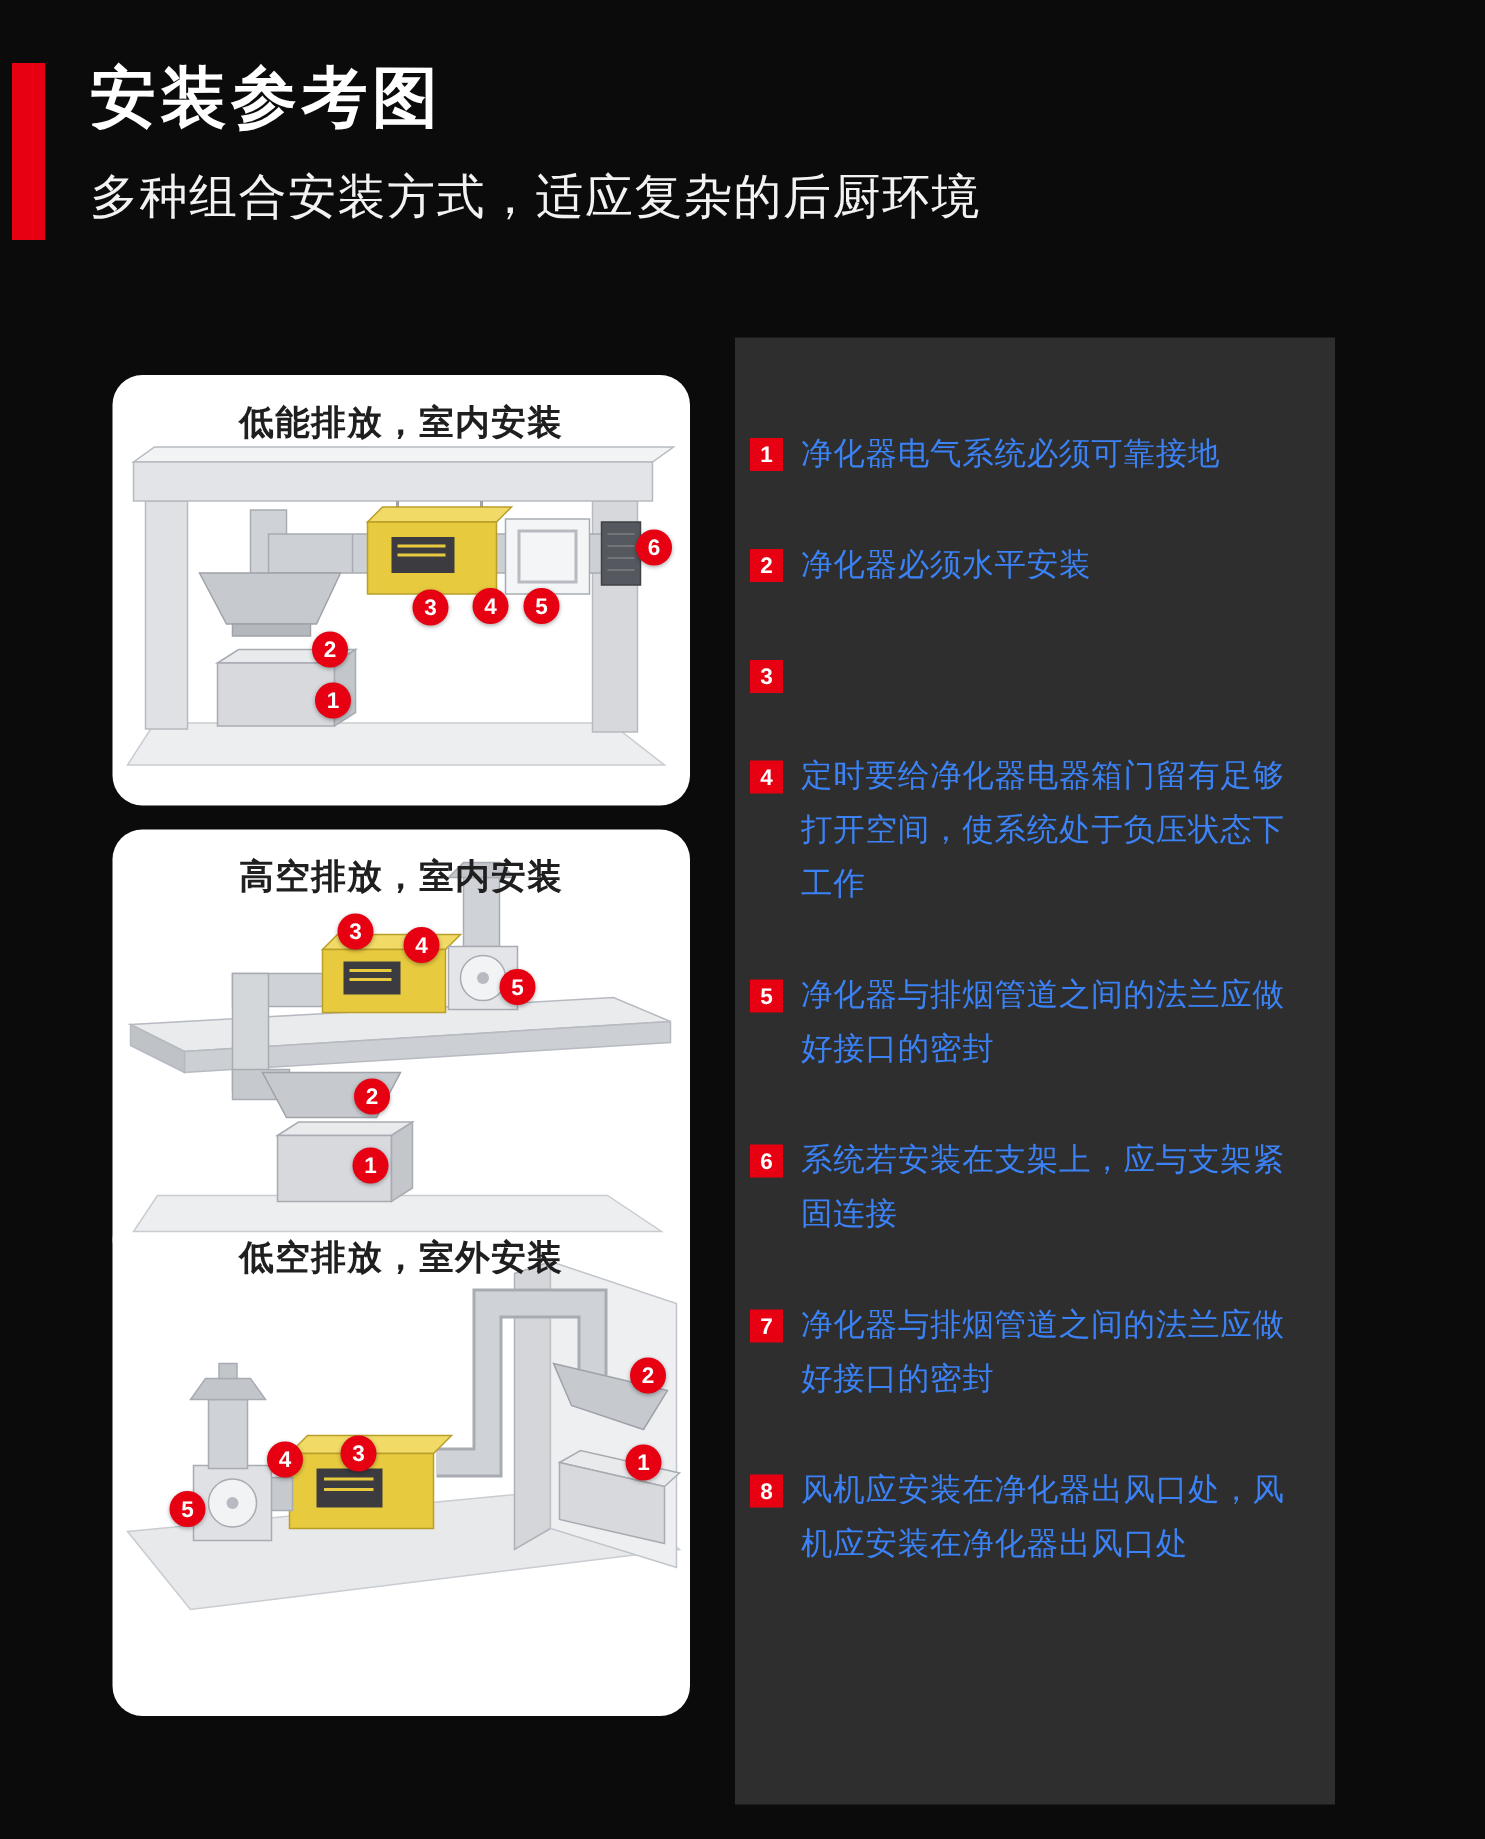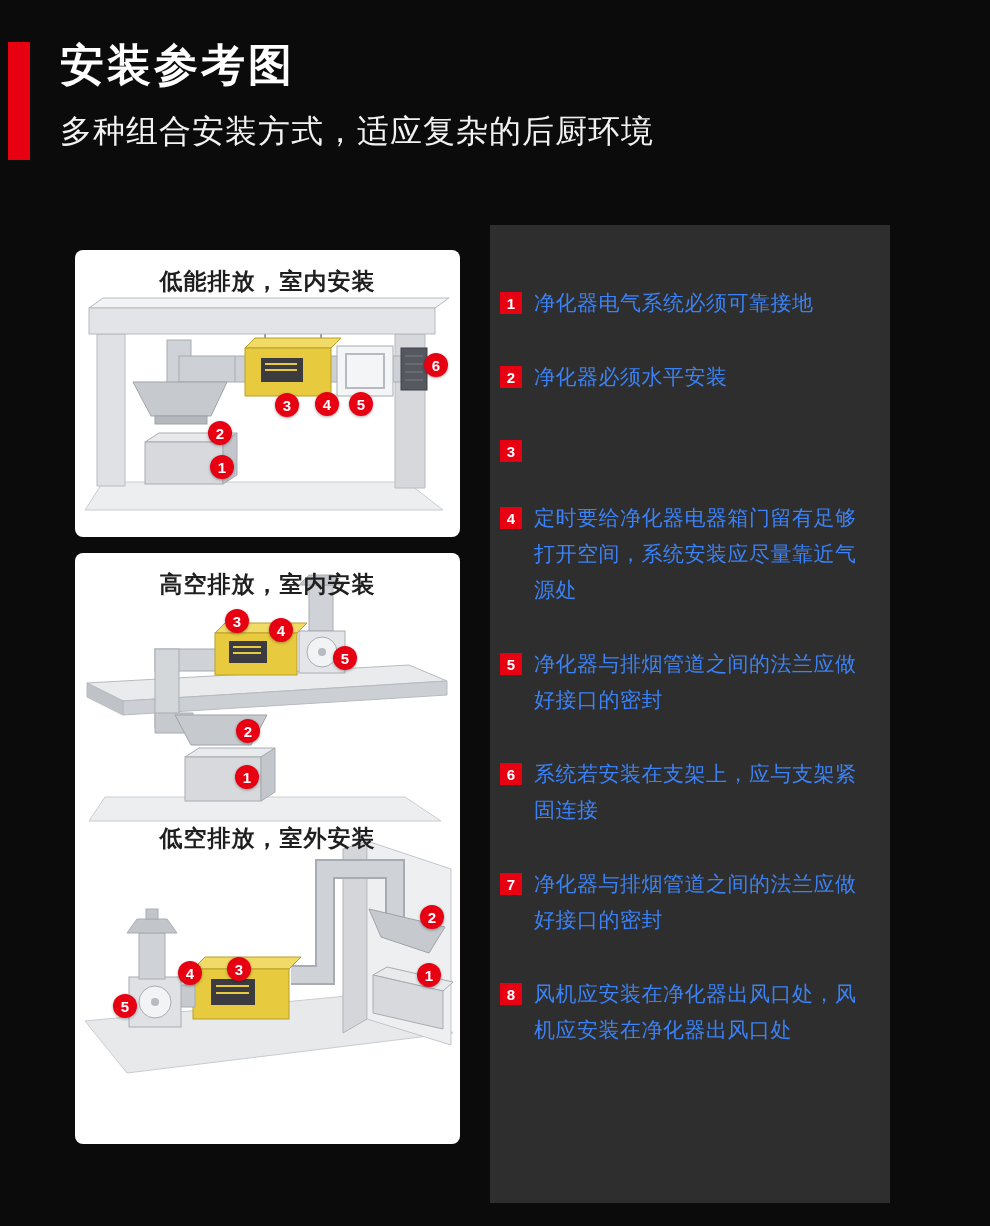--- a/index.html
+++ b/index.html
@@ -4,21 +4,21 @@
 <style>
   * { margin:0; padding:0; box-sizing:border-box; }
   html,body { background:#000; }
   body { font-family:"Liberation Sans","DejaVu Sans",sans-serif; }
   .page { position:relative; width:990px; height:1226px; background:var(--page_bg,#0b0b0b); overflow:hidden; margin:0 auto; }
 
   .accent-bar { position:absolute; left:8px; top:42px; width:22px; height:118px; background:var(--accent,#e60012); }
   .page-title { position:absolute; left:60px; top:36px; font-size:44px; font-weight:bold; color:#ffffff; letter-spacing:3px; }
   .page-subtitle { position:absolute; left:60px; top:110px; font-size:32px; color:#f2f2f2; letter-spacing:1px; }
 
-  .card { position:absolute; left:75px; width:385px; background:var(--card_bg,#ffffff); border-radius:8px; overflow:hidden; }
+  .card { position:absolute; left:75px; width:385px; background:var(--card_bg,#ffffff); border-radius:20px; overflow:hidden; }
   .card-1 { top:250px; height:287px; }
   .card-2 { top:553px; height:293px; }
   .card-3 { top:807px; height:337px; }
   .card-title { position:absolute; top:16px; left:0; width:100%; text-align:center; font-size:23px; font-weight:bold; color:#1f1f1f; letter-spacing:1px; z-index:2; }
   .scene { position:absolute; left:0; top:0; width:100%; height:100%; z-index:1; }
 
   .marker { position:absolute; width:24px; height:24px; border-radius:50%; background:var(--accent,#e60012); color:#fff; font-size:15px; font-weight:bold; display:flex; align-items:center; justify-content:center; transform:translate(-50%,-50%); box-shadow:0 1px 3px rgba(0,0,0,.35); z-index:3; }
 
   .notes-panel { position:absolute; left:490px; top:225px; width:400px; height:978px; background:var(--panel_bg,#2e2e2e); padding:60px 24px 0 10px; }
   .note { display:flex; align-items:flex-start; margin-bottom:38px; }
@@ -189,21 +189,21 @@
     </div>
     <div class="note">
       <span class="note-badge">2</span>
       <span class="note-text">净化器必须水平安装</span>
     </div>
     <div class="note">
       <span class="note-badge">3</span>
     </div>
     <div class="note">
       <span class="note-badge">4</span>
-      <span class="note-text">定时要给净化器电器箱门留有足够打开空间，系统安装应尽量靠近气源处</span>
+      <span class="note-text">定时要给净化器电器箱门留有足够打开空间，使系统处于负压状态下工作</span>
     </div>
     <div class="note">
       <span class="note-badge">5</span>
       <span class="note-text">净化器与排烟管道之间的法兰应做好接口的密封</span>
     </div>
     <div class="note">
       <span class="note-badge">6</span>
       <span class="note-text">系统若安装在支架上，应与支架紧固连接</span>
     </div>
     <div class="note">

